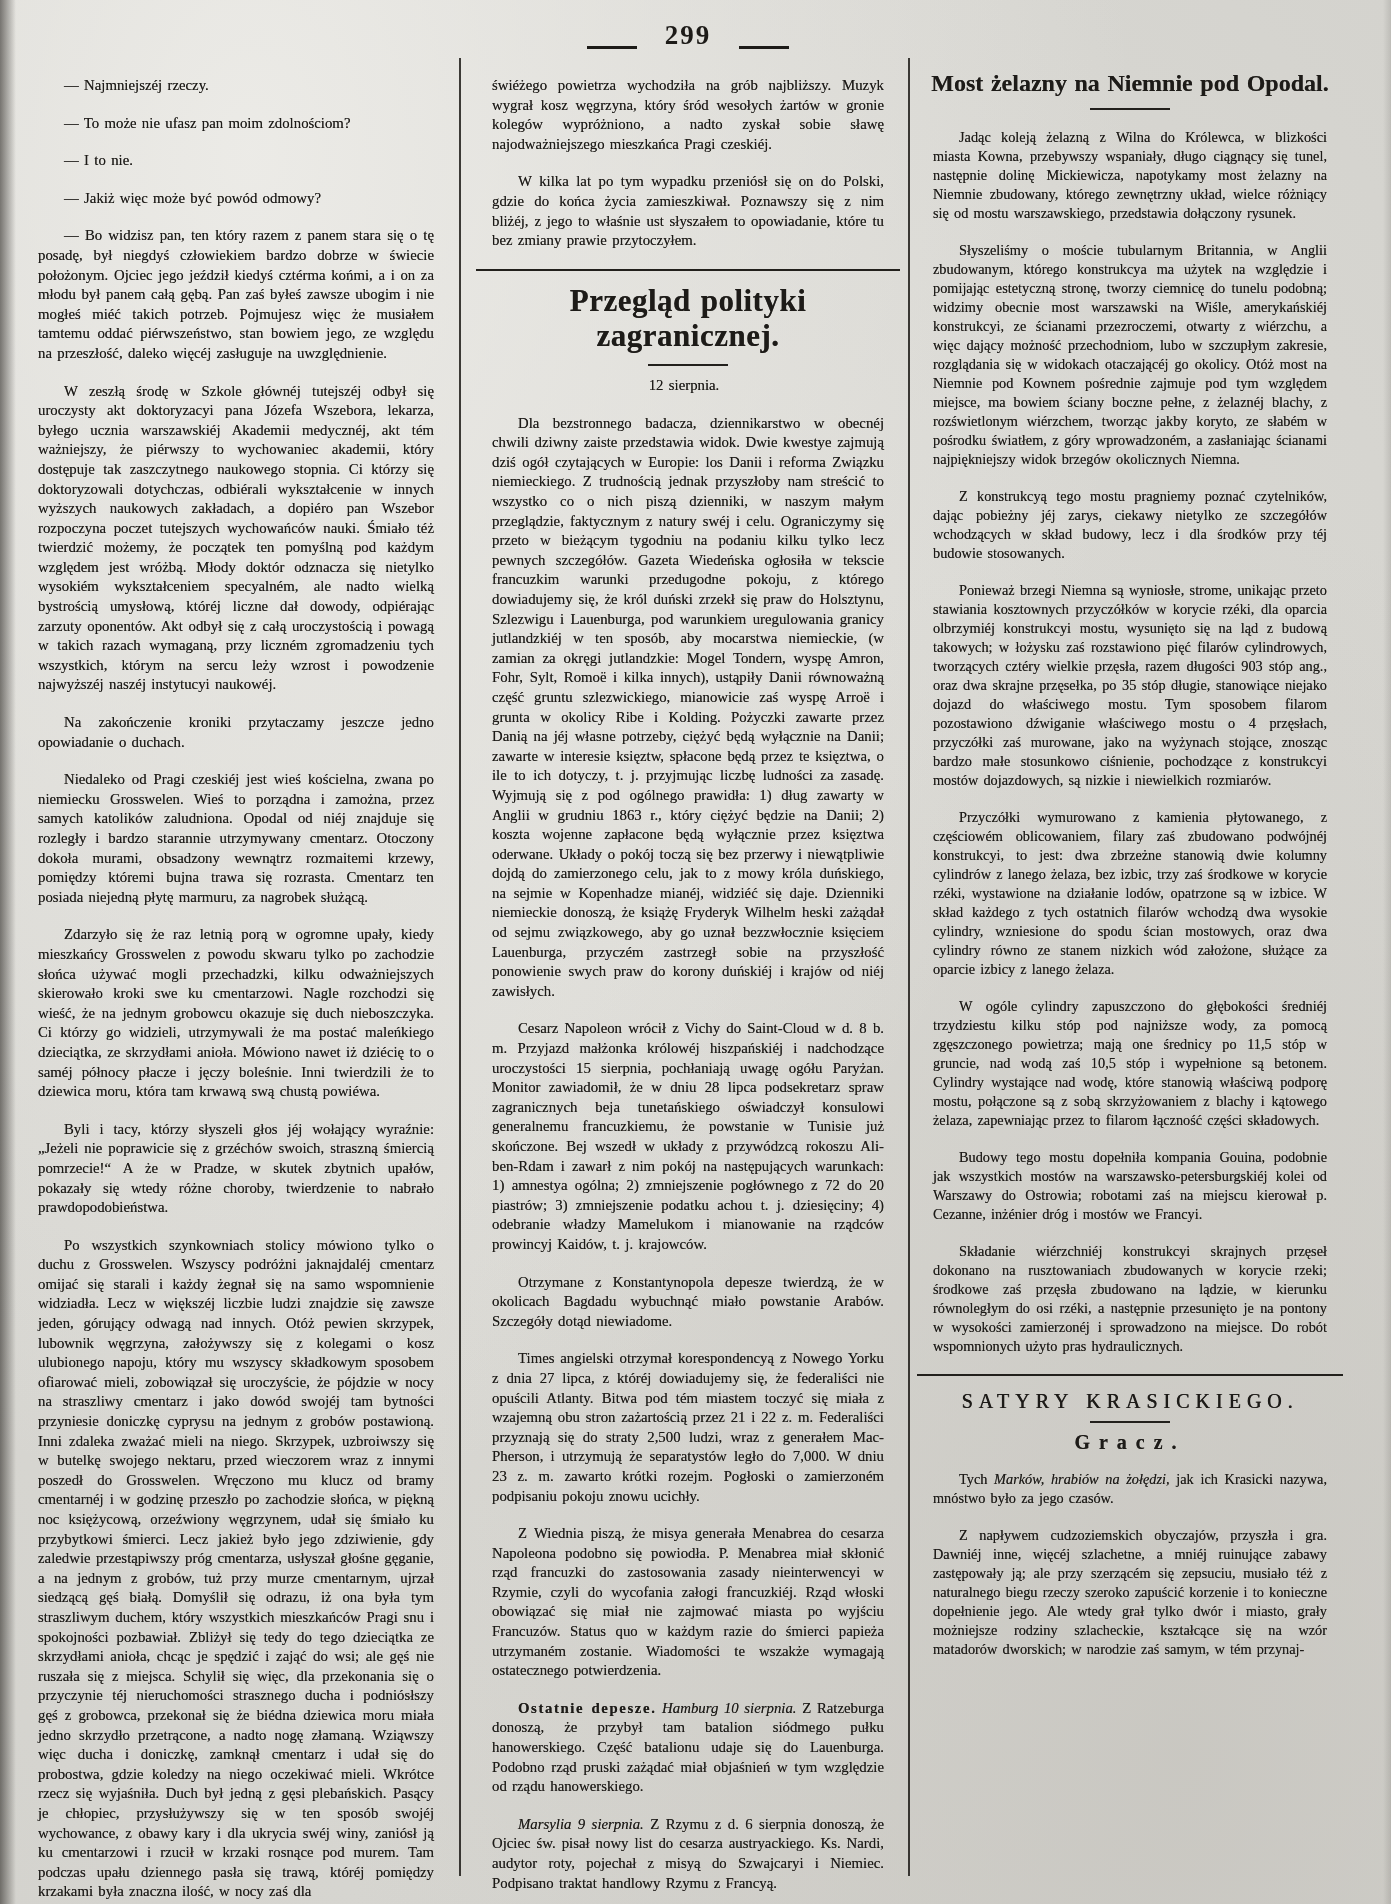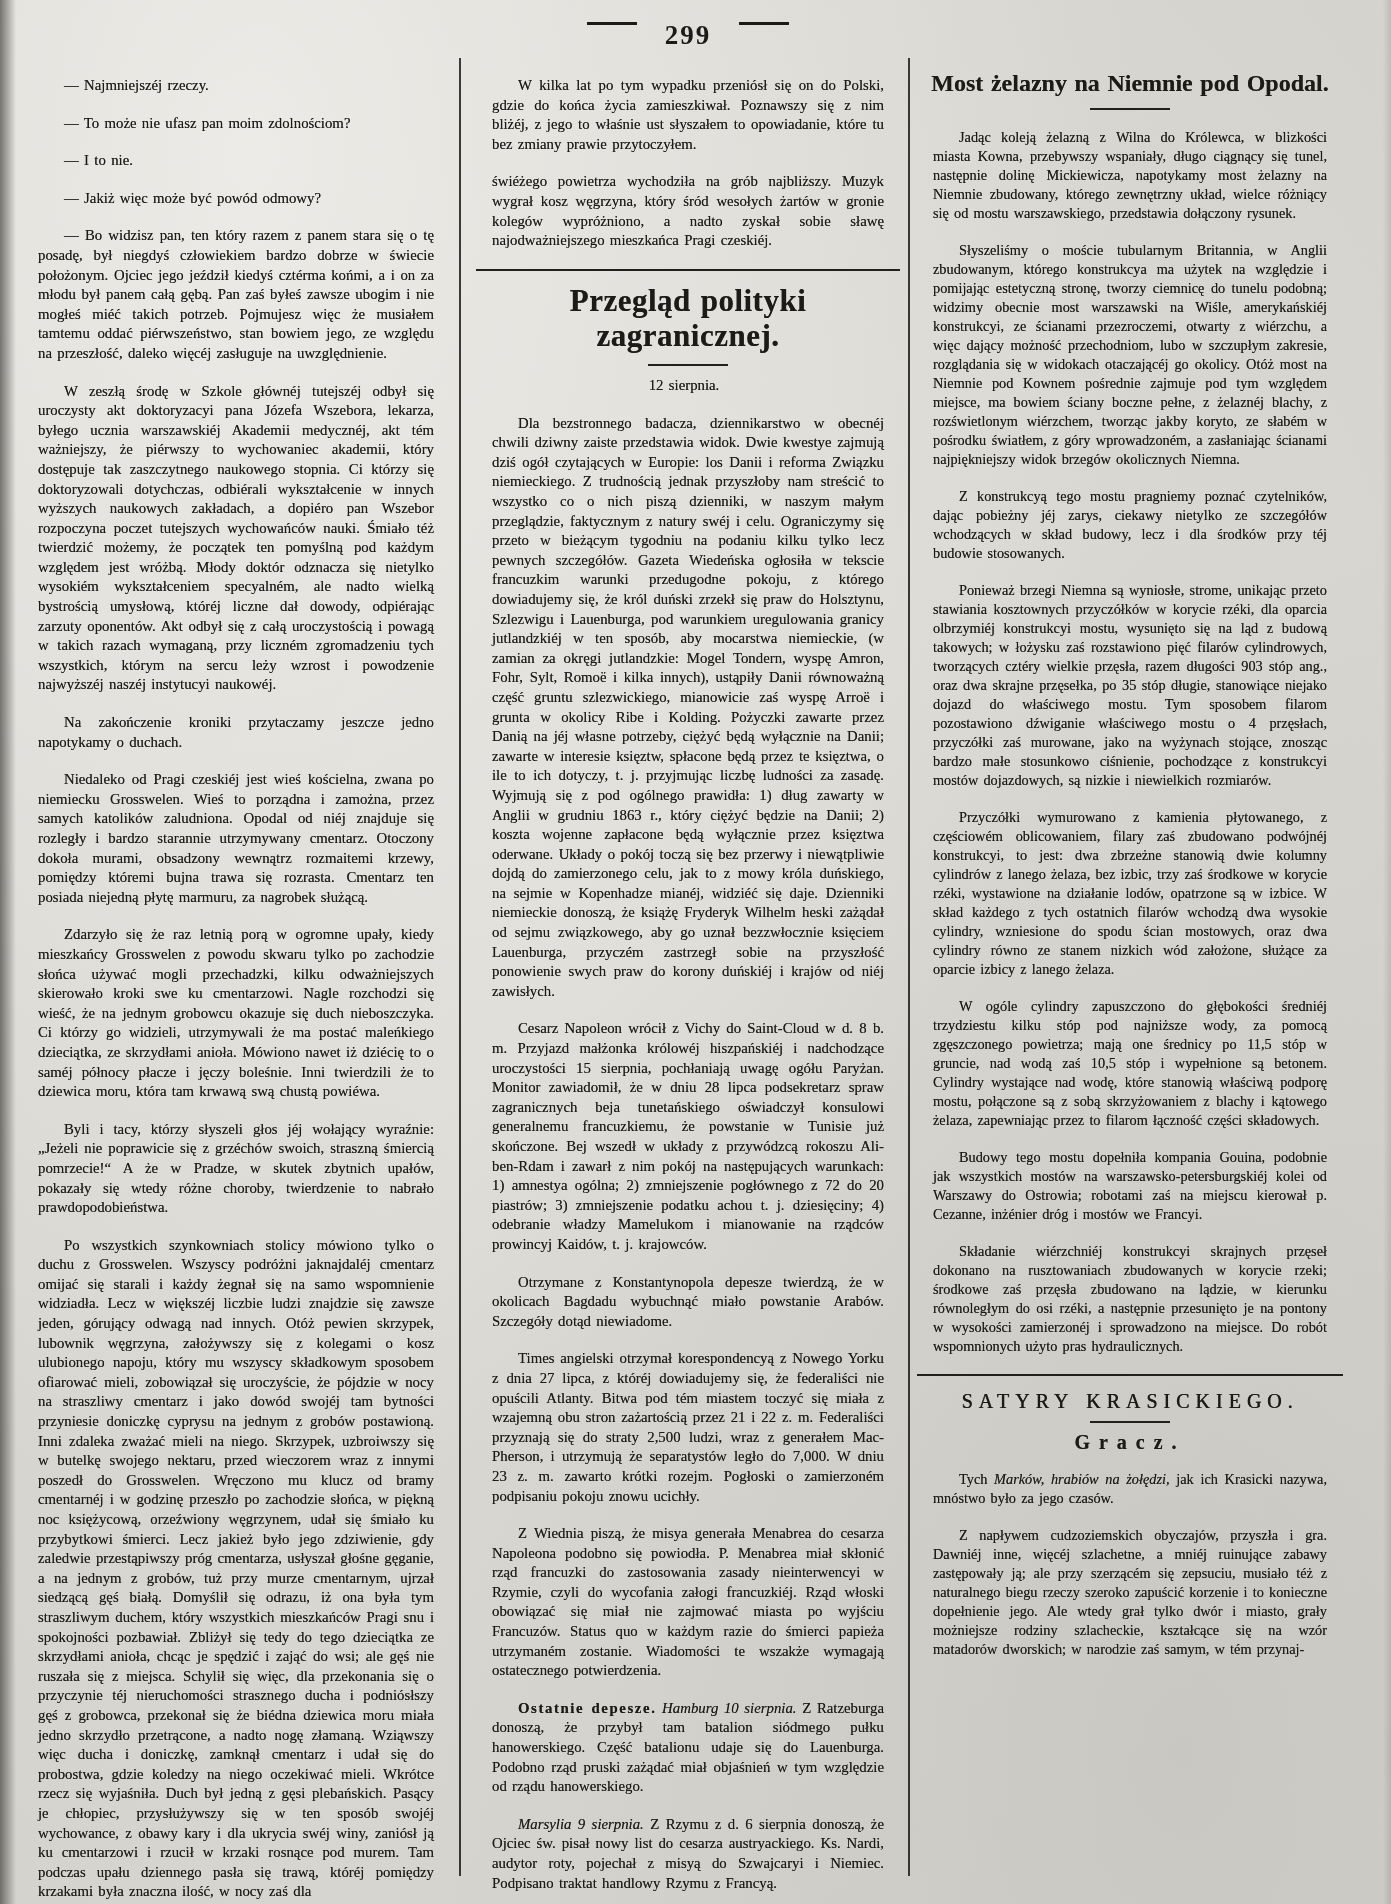--- a/index.html
+++ b/index.html
@@ -10,21 +10,21 @@
       radial-gradient(ellipse at 85% 92%, rgba(198,196,190,.8) 0%, rgba(198,196,190,0) 50%),
       radial-gradient(ellipse at 50% 50%, #dddcd7 0%, #d4d3ce 100%);
     color:#1d1b18;
     font-family:"Liberation Serif","DejaVu Serif",serif;
   }
   .gutter-shadow{position:absolute;left:0;top:0;width:16px;height:100%;
     background:linear-gradient(90deg,rgba(28,25,21,.55),rgba(28,25,21,0));}
   .edge-shadow{position:absolute;right:0;top:0;width:8px;height:100%;
     background:linear-gradient(270deg,rgba(28,25,21,.12),rgba(28,25,21,0));}
   .header{position:absolute;top:22px;left:474px;width:428px;
-    display:flex;align-items:flex-start;justify-content:center;gap:28px;}
+    display:flex;align-items:flex-end;justify-content:center;gap:28px;}
   .header .dash{width:50px;height:3px;background:#1d1b18;}
   .page-number{font-size:27px;font-weight:bold;letter-spacing:2px;line-height:1;}
   .vdiv{position:absolute;top:58px;width:2px;height:1818px;background:rgba(22,20,16,.82);}
   #vdiv-1{left:459px;}
   #vdiv-2{left:908px;}
   .col{position:absolute;top:58px;text-align:justify;
     font-size:14.8px;line-height:19.6px;word-spacing:1.6px;
     text-shadow:0 0 .5px rgba(25,22,18,.65);}
   #col-left{left:20px;width:432px;}
   #col-middle{left:474px;width:428px;}
@@ -62,29 +62,29 @@
   <div class="vdiv" id="vdiv-1"></div>
   <div class="vdiv" id="vdiv-2"></div>
 
   <div class="col" id="col-left">
       <p class="para dialog">— Najmniejszéj rzeczy.</p>
       <p class="para dialog">— To może nie ufasz pan moim zdolnościom?</p>
       <p class="para dialog">— I to nie.</p>
       <p class="para dialog">— Jakiż więc może być powód odmowy?</p>
       <p class="para">— Bo widzisz pan, ten który razem z panem stara się o tę posadę, był niegdyś człowiekiem bardzo dobrze w świecie położonym. Ojciec jego jeździł kiedyś cztérma końmi, a i on za młodu był panem całą gębą. Pan zaś byłeś zawsze ubogim i nie mogłeś miéć takich potrzeb. Pojmujesz więc że musiałem tamtemu oddać piérwszeństwo, stan bowiem jego, ze względu na przeszłość, daleko więcéj zasługuje na uwzględnienie.</p>
       <p class="para">W zeszłą środę w Szkole głównéj tutejszéj odbył się uroczysty akt doktoryzacyi pana Józefa Wszebora, lekarza, byłego ucznia warszawskiéj Akademii medycznéj, akt tém ważniejszy, że piérwszy to wychowaniec akademii, który dostępuje tak zaszczytnego naukowego stopnia. Ci którzy się doktoryzowali dotychczas, odbiérali wykształcenie w innych wyższych naukowych zakładach, a dopiéro pan Wszebor rozpoczyna poczet tutejszych wychowańców nauki. Śmiało téż twierdzić możemy, że początek ten pomyślną pod każdym względem jest wróżbą. Młody doktór odznacza się nietylko wysokiém wykształceniem specyalném, ale nadto wielką bystrością umysłową, któréj liczne dał dowody, odpiérając zarzuty oponentów. Akt odbył się z całą uroczystością i powagą w takich razach wymaganą, przy liczném zgromadzeniu tych wszystkich, którym na sercu leży wzrost i powodzenie najwyższéj naszéj instytucyi naukowéj.</p>
-      <p class="para">Na zakończenie kroniki przytaczamy jeszcze jedno napotykamy o duchach.</p>
+      <p class="para">Na zakończenie kroniki przytaczamy jeszcze jedno opowiadanie o duchach.</p>
       <p class="para">Niedaleko od Pragi czeskiéj jest wieś kościelna, zwana po niemiecku Grosswelen. Wieś to porządna i zamożna, przez samych katolików zaludniona. Opodal od niéj znajduje się rozległy i bardzo starannie utrzymywany cmentarz. Otoczony dokoła murami, obsadzony wewnątrz rozmaitemi krzewy, pomiędzy któremi bujna trawa się rozrasta. Cmentarz ten posiada niejedną płytę marmuru, za nagrobek służącą.</p>
       <p class="para">Zdarzyło się że raz letnią porą w ogromne upały, kiedy mieszkańcy Grosswelen z powodu skwaru tylko po zachodzie słońca używać mogli przechadzki, kilku odważniejszych skierowało kroki swe ku cmentarzowi. Nagle rozchodzi się wieść, że na jednym grobowcu okazuje się duch nieboszczyka. Ci którzy go widzieli, utrzymywali że ma postać maleńkiego dzieciątka, ze skrzydłami anioła. Mówiono nawet iż dziécię to o saméj północy płacze i jęczy boleśnie. Inni twierdzili że to dziewica moru, która tam krwawą swą chustą powiéwa.</p>
       <p class="para">Byli i tacy, którzy słyszeli głos jéj wołający wyraźnie: „Jeżeli nie poprawicie się z grzéchów swoich, straszną śmiercią pomrzecie!“ A że w Pradze, w skutek zbytnich upałów, pokazały się wtedy różne choroby, twierdzenie to nabrało prawdopodobieństwa.</p>
       <p class="para">Po wszystkich szynkowniach stolicy mówiono tylko o duchu z Grosswelen. Wszyscy podróżni jaknajdaléj cmentarz omijać się starali i każdy żegnał się na samo wspomnienie widziadła. Lecz w większéj liczbie ludzi znajdzie się zawsze jeden, górujący odwagą nad innych. Otóż pewien skrzypek, lubownik węgrzyna, założywszy się z kolegami o kosz ulubionego napoju, który mu wszyscy składkowym sposobem ofiarować mieli, zobowiązał się uroczyście, że pójdzie w nocy na straszliwy cmentarz i jako dowód swojéj tam bytności przyniesie doniczkę cyprysu na jednym z grobów postawioną. Inni zdaleka zważać mieli na niego. Skrzypek, uzbroiwszy się w butelkę swojego nektaru, przed wieczorem wraz z innymi poszedł do Grosswelen. Wręczono mu klucz od bramy cmentarnéj i w godzinę przeszło po zachodzie słońca, w piękną noc księżycową, orzeźwiony węgrzynem, udał się śmiało ku przybytkowi śmierci. Lecz jakież było jego zdziwienie, gdy zaledwie przestąpiwszy próg cmentarza, usłyszał głośne gęganie, a na jednym z grobów, tuż przy murze cmentarnym, ujrzał siedzącą gęś białą. Domyślił się odrazu, iż ona była tym straszliwym duchem, który wszystkich mieszkańców Pragi snu i spokojności pozbawiał. Zbliżył się tedy do tego dzieciątka ze skrzydłami anioła, chcąc je spędzić i zająć do wsi; ale gęś nie ruszała się z miejsca. Schylił się więc, dla przekonania się o przyczynie téj nieruchomości strasznego ducha i podniósłszy gęś z grobowca, przekonał się że biédna dziewica moru miała jedno skrzydło przetrącone, a nadto nogę złamaną. Wziąwszy więc ducha i doniczkę, zamknął cmentarz i udał się do probostwa, gdzie koledzy na niego oczekiwać mieli. Wkrótce rzecz się wyjaśniła. Duch był jedną z gęsi plebańskich. Pasący je chłopiec, przysłużywszy się w ten sposób swojéj wychowance, z obawy kary i dla ukrycia swéj winy, zaniósł ją ku cmentarzowi i rzucił w krzaki rosnące pod murem. Tam podczas upału dziennego pasła się trawą, któréj pomiędzy krzakami była znaczna ilość, w nocy zaś dla</p>
     </div>
   <div class="col" id="col-middle">
+      <p class="para noindent">świéżego powietrza wychodziła na grób najbliższy. Muzyk wygrał kosz węgrzyna, który śród wesołych żartów w gronie kolegów wypróżniono, a nadto zyskał sobie sławę najodważniejszego mieszkańca Pragi czeskiéj.</p>
       <p class="para">W kilka lat po tym wypadku przeniósł się on do Polski, gdzie do końca życia zamieszkiwał. Poznawszy się z nim bliżéj, z jego to właśnie ust słyszałem to opowiadanie, które tu bez zmiany prawie przytoczyłem.</p>
-      <p class="para noindent">świéżego powietrza wychodziła na grób najbliższy. Muzyk wygrał kosz węgrzyna, który śród wesołych żartów w gronie kolegów wypróżniono, a nadto zyskał sobie sławę najodważniejszego mieszkańca Pragi czeskiéj.</p>
       <div class="rule-full"></div>
       <div class="article-heading">Przegląd polityki zagranicznej.</div>
       <div class="rule-short"></div>
       <div class="dateline">12 sierpnia.</div>
       <p class="para">Dla bezstronnego badacza, dziennikarstwo w obecnéj chwili dziwny zaiste przedstawia widok. Dwie kwestye zajmują dziś ogół czytających w Europie: los Danii i reforma Związku niemieckiego. Z trudnością jednak przyszłoby nam streścić to wszystko co o nich piszą dzienniki, w naszym małym przeglądzie, faktycznym z natury swéj i celu. Ograniczymy się przeto w bieżącym tygodniu na podaniu kilku tylko lecz pewnych szczegółów. Gazeta Wiedeńska ogłosiła w tekscie francuzkim warunki przedugodne pokoju, z którego dowiadujemy się, że król duński zrzekł się praw do Holsztynu, Szlezwigu i Lauenburga, pod warunkiem uregulowania granicy jutlandzkiéj w ten sposób, aby mocarstwa niemieckie, (w zamian za okręgi jutlandzkie: Mogel Tondern, wyspę Amron, Fohr, Sylt, Romoë i kilka innych), ustąpiły Danii równoważną część gruntu szlezwickiego, mianowicie zaś wyspę Arroë i grunta w okolicy Ribe i Kolding. Pożyczki zawarte przez Danią na jéj własne potrzeby, ciężyć będą wyłącznie na Danii; zawarte w interesie księztw, spłacone będą przez te księztwa, o ile to ich dotyczy, t. j. przyjmując liczbę ludności za zasadę. Wyjmują się z pod ogólnego prawidła: 1) dług zawarty w Anglii w grudniu 1863 r., który ciężyć będzie na Danii; 2) koszta wojenne zapłacone będą wyłącznie przez księztwa oderwane. Układy o pokój toczą się bez przerwy i niewątpliwie dojdą do zamierzonego celu, jak to z mowy króla duńskiego, na sejmie w Kopenhadze mianéj, widziéć się daje. Dzienniki niemieckie donoszą, że książę Fryderyk Wilhelm heski zażądał od sejmu związkowego, aby go uznał bezzwłocznie księciem Lauenburga, przyczém zastrzegł sobie na przyszłość ponowienie swych praw do korony duńskiéj i krajów od niéj zawisłych.</p>
       <p class="para">Cesarz Napoleon wrócił z Vichy do Saint-Cloud w d. 8 b. m. Przyjazd małżonka królowéj hiszpańskiéj i nadchodzące uroczystości 15 sierpnia, pochłaniają uwagę ogółu Paryżan. Monitor zawiadomił, że w dniu 28 lipca podsekretarz spraw zagranicznych beja tunetańskiego oświadczył konsulowi generalnemu francuzkiemu, że powstanie w Tunisie już skończone. Bej wszedł w układy z przywódzcą rokoszu Ali-ben-Rdam i zawarł z nim pokój na następujących warunkach: 1) amnestya ogólna; 2) zmniejszenie pogłównego z 72 do 20 piastrów; 3) zmniejszenie podatku achou t. j. dziesięciny; 4) odebranie władzy Mamelukom i mianowanie na rządców prowincyj Kaidów, t. j. krajowców.</p>
       <p class="para">Otrzymane z Konstantynopola depesze twierdzą, że w okolicach Bagdadu wybuchnąć miało powstanie Arabów. Szczegóły dotąd niewiadome.</p>
       <p class="para">Times angielski otrzymał korespondencyą z Nowego Yorku z dnia 27 lipca, z któréj dowiadujemy się, że federaliści nie opuścili Atlanty. Bitwa pod tém miastem toczyć się miała z wzajemną obu stron zażartością przez 21 i 22 z. m. Federaliści przyznają się do straty 2,500 ludzi, wraz z generałem Mac-Pherson, i utrzymują że separatystów legło do 7,000. W dniu 23 z. m. zawarto krótki rozejm. Pogłoski o zamierzoném podpisaniu pokoju znowu ucichły.</p>
       <p class="para">Z Wiednia piszą, że misya generała Menabrea do cesarza Napoleona podobno się powiodła. P. Menabrea miał skłonić rząd francuzki do zastosowania zasady nieinterwencyi w Rzymie, czyli do wycofania załogi francuzkiéj. Rząd włoski obowiązać się miał nie zajmować miasta po wyjściu Francuzów. Status quo w każdym razie do śmierci papieża utrzymaném zostanie. Wiadomości te wszakże wymagają ostatecznego potwierdzenia.</p>
       <p class="para"><span class="seg-bold">Ostatnie depesze.</span><span class="seg-italic"> Hamburg 10 sierpnia.</span><span> Z Ratzeburga donoszą, że przybył tam batalion siódmego pułku hanowerskiego. Część batalionu udaje się do Lauenburga. Podobno rząd pruski zażądać miał objaśnień w tym względzie od rządu hanowerskiego.</span></p>

